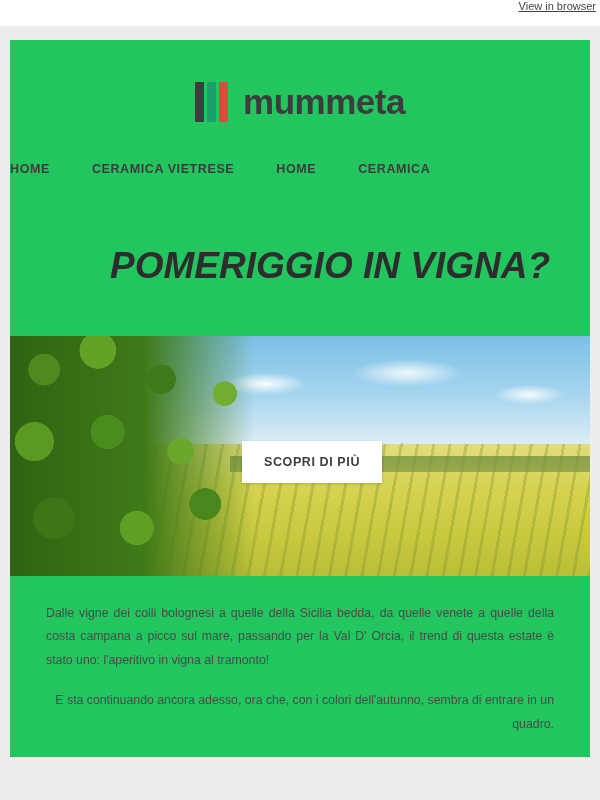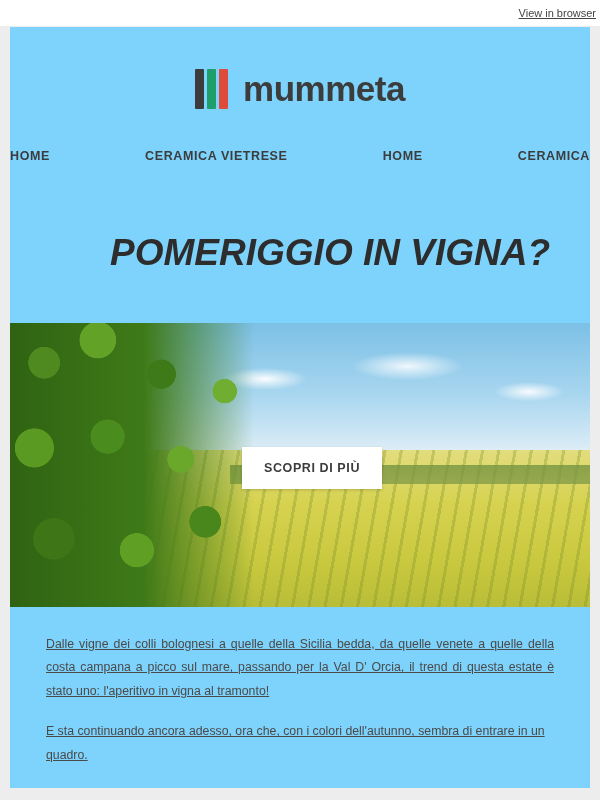--- a/index.html
+++ b/index.html
@@ -18,35 +18,34 @@
     height: 800px;
     position: relative;
     background: #ededed;
     box-sizing: border-box;
   }
   
   .preheader {
     height: 26px;
     background: #ffffff;
     display: flex;
-    align-items: center;
     justify-content: flex-end;
     padding-right: 4px;
     box-sizing: border-box;
   }
   .preheader a {
     font-size: 11px;
     color: #444444;
     text-decoration: underline;
     font-family: "Liberation Sans", sans-serif;
   }
   
   .email-card {
-    margin: 1px 10px 0 10px;
-    background: #7dd3fc;
+    margin: 14px 10px 0 10px;
+    background: #22c55e;
     width: 580px;
     box-sizing: border-box;
     margin-left: 10px;
     margin-right: 10px;
   }
   .logo-block {
     padding: 42px 0 22px 0;
     display: flex;
     align-items: center;
     justify-content: center;
@@ -67,22 +66,22 @@
   .logo-word {
     font-size: 35px;
     font-weight: bold;
     color: #3c3c3c;
     letter-spacing: -0.5px;
     font-family: "Liberation Sans", sans-serif;
   }
   .nav {
     display: flex;
     align-items: center;
-    justify-content: space-between;
-    gap: 22px;
+    justify-content: flex-start;
+    gap: 42px;
     padding: 18px 0 26px 0;
   }
   .nav a {
     font-size: 12.5px;
     font-weight: bold;
     letter-spacing: 0.6px;
     color: #3c3c3c;
     text-decoration: none;
     font-family: "Liberation Sans", sans-serif;
   }
@@ -93,21 +92,21 @@
     font-size: 37px;
     line-height: 1.5;
     color: #2d2d2d;
     padding: 36px 40px 42px 40px;
     font-family: "Liberation Sans", sans-serif;
   }
   
   .hero {
     position: relative;
     width: 100%;
-    height: 284px;
+    height: 240px;
     overflow: hidden;
     background: linear-gradient(to bottom, #8ec9e8 0%, #bfe0f0 28%, #e5e08a 45%, #d9d55e 70%, #cfd04e 100%);
   }
   .hero .sky {
     position: absolute;
     left: 0; top: 0; right: 0;
     height: 46%;
     background: linear-gradient(to bottom, #7cc0e6 0%, #a8d6ef 55%, #dfeef7 100%);
   }
   .hero .clouds {
@@ -183,25 +182,24 @@
   .body-copy {
     padding: 26px 36px 20px 36px;
   }
   .body-copy p {
     margin: 0 0 16px 0;
     font-size: 12.3px;
     line-height: 1.95;
     color: #4a4a4a;
     text-align: justify;
     font-family: "Liberation Sans", sans-serif;
-    text-decoration: underline;
   }
   .body-copy p:last-child {
     margin-bottom: 0;
-    text-align: left;
+    text-align: right;
   }
 </style>
 </head>
 <body>
 
 <div class="page">
 
   <div class="preheader">
     <a href="#">View in browser</a>
   </div>

